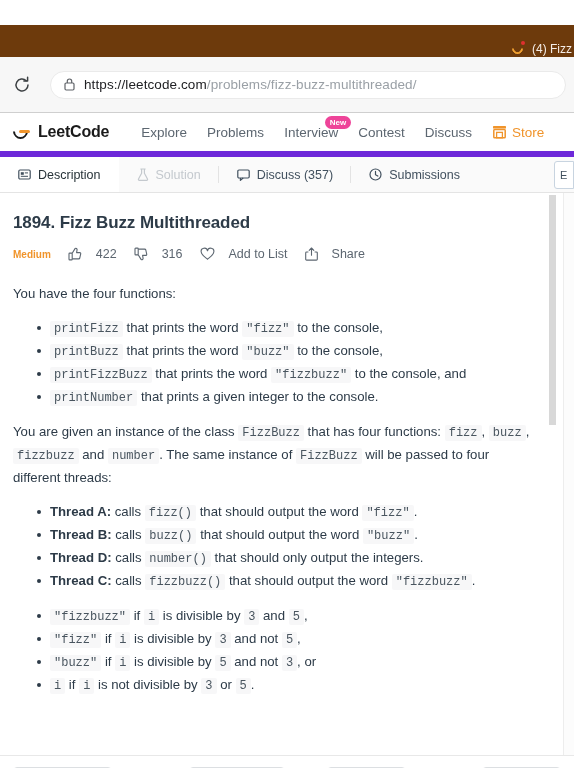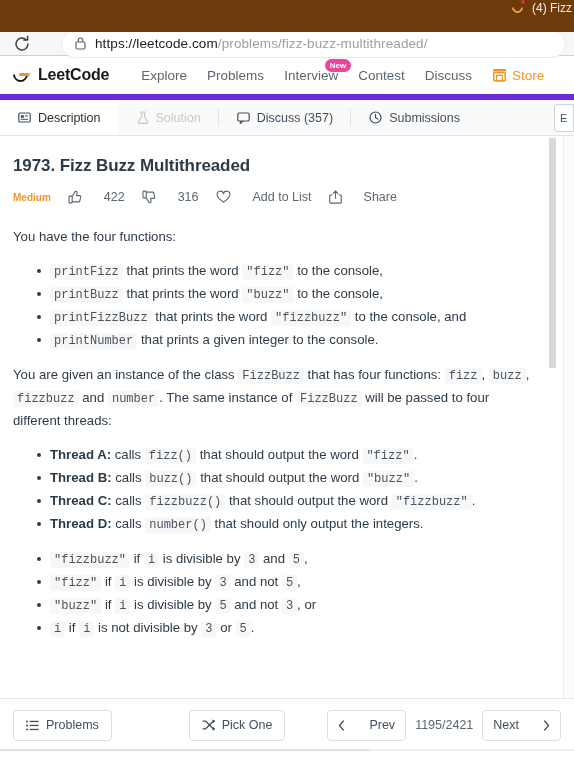--- a/index.html
+++ b/index.html
@@ -6,43 +6,43 @@
   html, body {
     width: 574px; height: 768px;
     font-family: "Liberation Sans", sans-serif;
     background: #ffffff;
     overflow: hidden;
   }
 
   
   .titlebar {
     height: 32px; background: #6d3a0c;
-    display: flex; align-items: flex-start; justify-content: flex-end;
-    padding-right: 2px; position: relative;
+    display: flex; align-items: flex-end; justify-content: flex-end;
+    padding-right: 2px; position: relative; margin-top: 25px;
   }
   .tab-strip { display: flex; align-items: center; gap: 6px; color: #f2e6dc;
     font-size: 12px; white-space: nowrap; overflow: hidden; }
   .tab-fav {
     width: 16px; height: 16px; flex: none; position: relative;
   }
   .tab-fav .lc-arc {
     position: absolute; left: 2px; top: 2px; width: 11px; height: 11px;
     border: 2px solid #f0a030; border-radius: 50%;
     border-right-color: transparent; border-top-color: transparent;
     transform: rotate(-45deg);
   }
   .tab-fav .lc-dot {
     position: absolute; right: 1px; top: 0px; width: 4px; height: 4px;
     border-radius: 50%; background: #e03030;
   }
   .tab-title { font-size: 12px; color: #f4ece6; }
 
   .urlbar {
-    height: 24px; background: #f7f7f7;
-    display: flex; align-items: center; gap: 17px;
+    height: 56px; background: #f7f7f7;
+    display: flex; align-items: center; gap: 6px;
     border-bottom: 1px solid #cfcfcf;
   }
   .reload-btn {
     width: 44px; height: 40px; display: flex; align-items: center;
     justify-content: center; flex: none;
   }
   .omnibox {
     flex: 1; height: 28px; background: #ffffff; border-radius: 14px;
     display: flex; align-items: center; gap: 8px;
     padding: 0 12px; margin-right: 8px;
@@ -114,21 +114,21 @@
     padding: 20px 34px 10px 13px; height: 100%;
   }
   .prob-title {
     font-size: 17px; font-weight: bold; color: #2d3b48; margin-bottom: 14px;
     letter-spacing: -.1px;
   }
   .meta-row {
     display: flex; align-items: center; gap: 17px; font-size: 12.5px;
     color: #5c6670; margin-bottom: 22px;
   }
-  .meta-item { display: flex; align-items: center; gap: 22px; }
+  .meta-item { display: flex; align-items: center; gap: 14px; }
   .diff-medium { color: #f0942b; font-weight: bold; font-size: 10px; }
 
   .body-text { font-size: 13.2px; color: #2d3b48; line-height: 22px; }
   .body-text p { margin: 0 0 12px 0; }
   .body-text ul { margin: 0 0 12px 0; padding-left: 24px; list-style: none; }
   .body-text li { position: relative; padding-left: 13px; }
   .body-text li::before {
     content: ""; position: absolute; left: 0; top: 9px;
     width: 4px; height: 4px; border-radius: 50%; background: #2d3b48;
   }
@@ -283,21 +283,21 @@
       </svg>
     </span>
     <span>Submissions</span>
   </div>
   <div class="ptab-clip">E</div>
 </div>
 
 <div class="content-wrap">
   <div class="content">
 
-    <div class="prob-title">1973. Fizz Buzz Multithreaded</div>
+    <div class="prob-title">1894. Fizz Buzz Multithreaded</div>
 
     <div class="meta-row">
       <span class="diff-medium">Medium</span>
       <span class="meta-item">
         <span>
           <svg width="14" height="14" viewBox="0 0 14 14">
             <path d="M4.2 6.2 L7.2 1.4 a1.3 1.3 0 0 1 1.9 1.3 L8.6 5.6 h3.1 a1 1 0 0 1 1 1.2 l-.9 4.2 a1.2 1.2 0 0 1-1.2.9 H4.2" fill="none" stroke="#5c6670" stroke-width="1.1" stroke-linejoin="round"></path>
             <rect x="1" y="6.1" width="3.2" height="6.8" rx=".7" fill="none" stroke="#5c6670" stroke-width="1.1"></rect>
           </svg>
         </span>
@@ -340,22 +340,22 @@
         <li><code>printBuzz</code><span> that prints the word </span><code>"buzz"</code><span> to the console,</span></li>
         <li><code>printFizzBuzz</code><span> that prints the word </span><code>"fizzbuzz"</code><span> to the console, and</span></li>
         <li><code>printNumber</code><span> that prints a given integer to the console.</span></li>
       </ul>
 
       <p><span>You are given an instance of the class </span><code>FizzBuzz</code><span> that has four functions: </span><code>fizz</code>, <code>buzz</code>, <code>fizzbuzz</code><span> and </span><code>number</code><span>. The same instance of </span><code>FizzBuzz</code><span> will be passed to four different threads:</span></p>
 
       <ul>
         <li><b>Thread A:</b><span> calls </span><code>fizz()</code><span> that should output the word </span><code>"fizz"</code><span>.</span></li>
         <li><b>Thread B:</b><span> calls </span><code>buzz()</code><span> that should output the word </span><code>"buzz"</code><span>.</span></li>
+        <li><b>Thread D:</b><span> calls </span><code>number()</code><span> that should only output the integers.</span></li>
         <li><b>Thread C:</b><span> calls </span><code>fizzbuzz()</code><span> that should output the word </span><code>"fizzbuzz"</code><span>.</span></li>
-        <li><b>Thread D:</b><span> calls </span><code>number()</code><span> that should only output the integers.</span></li>
       </ul>
 
 
       <ul>
         <li><code>"fizzbuzz"</code><span> if </span><code>i</code><span> is divisible by </span><code>3</code><span> and </span><code>5</code><span>,</span></li>
         <li><code>"fizz"</code><span> if </span><code>i</code><span> is divisible by </span><code>3</code><span> and not </span><code>5</code><span>,</span></li>
         <li><code>"buzz"</code><span> if </span><code>i</code><span> is divisible by </span><code>5</code><span> and not </span><code>3</code><span>, or</span></li>
         <li><code>i</code><span> if </span><code>i</code><span> is not divisible by </span><code>3</code><span> or </span><code>5</code><span>.</span></li>
       </ul>
 

